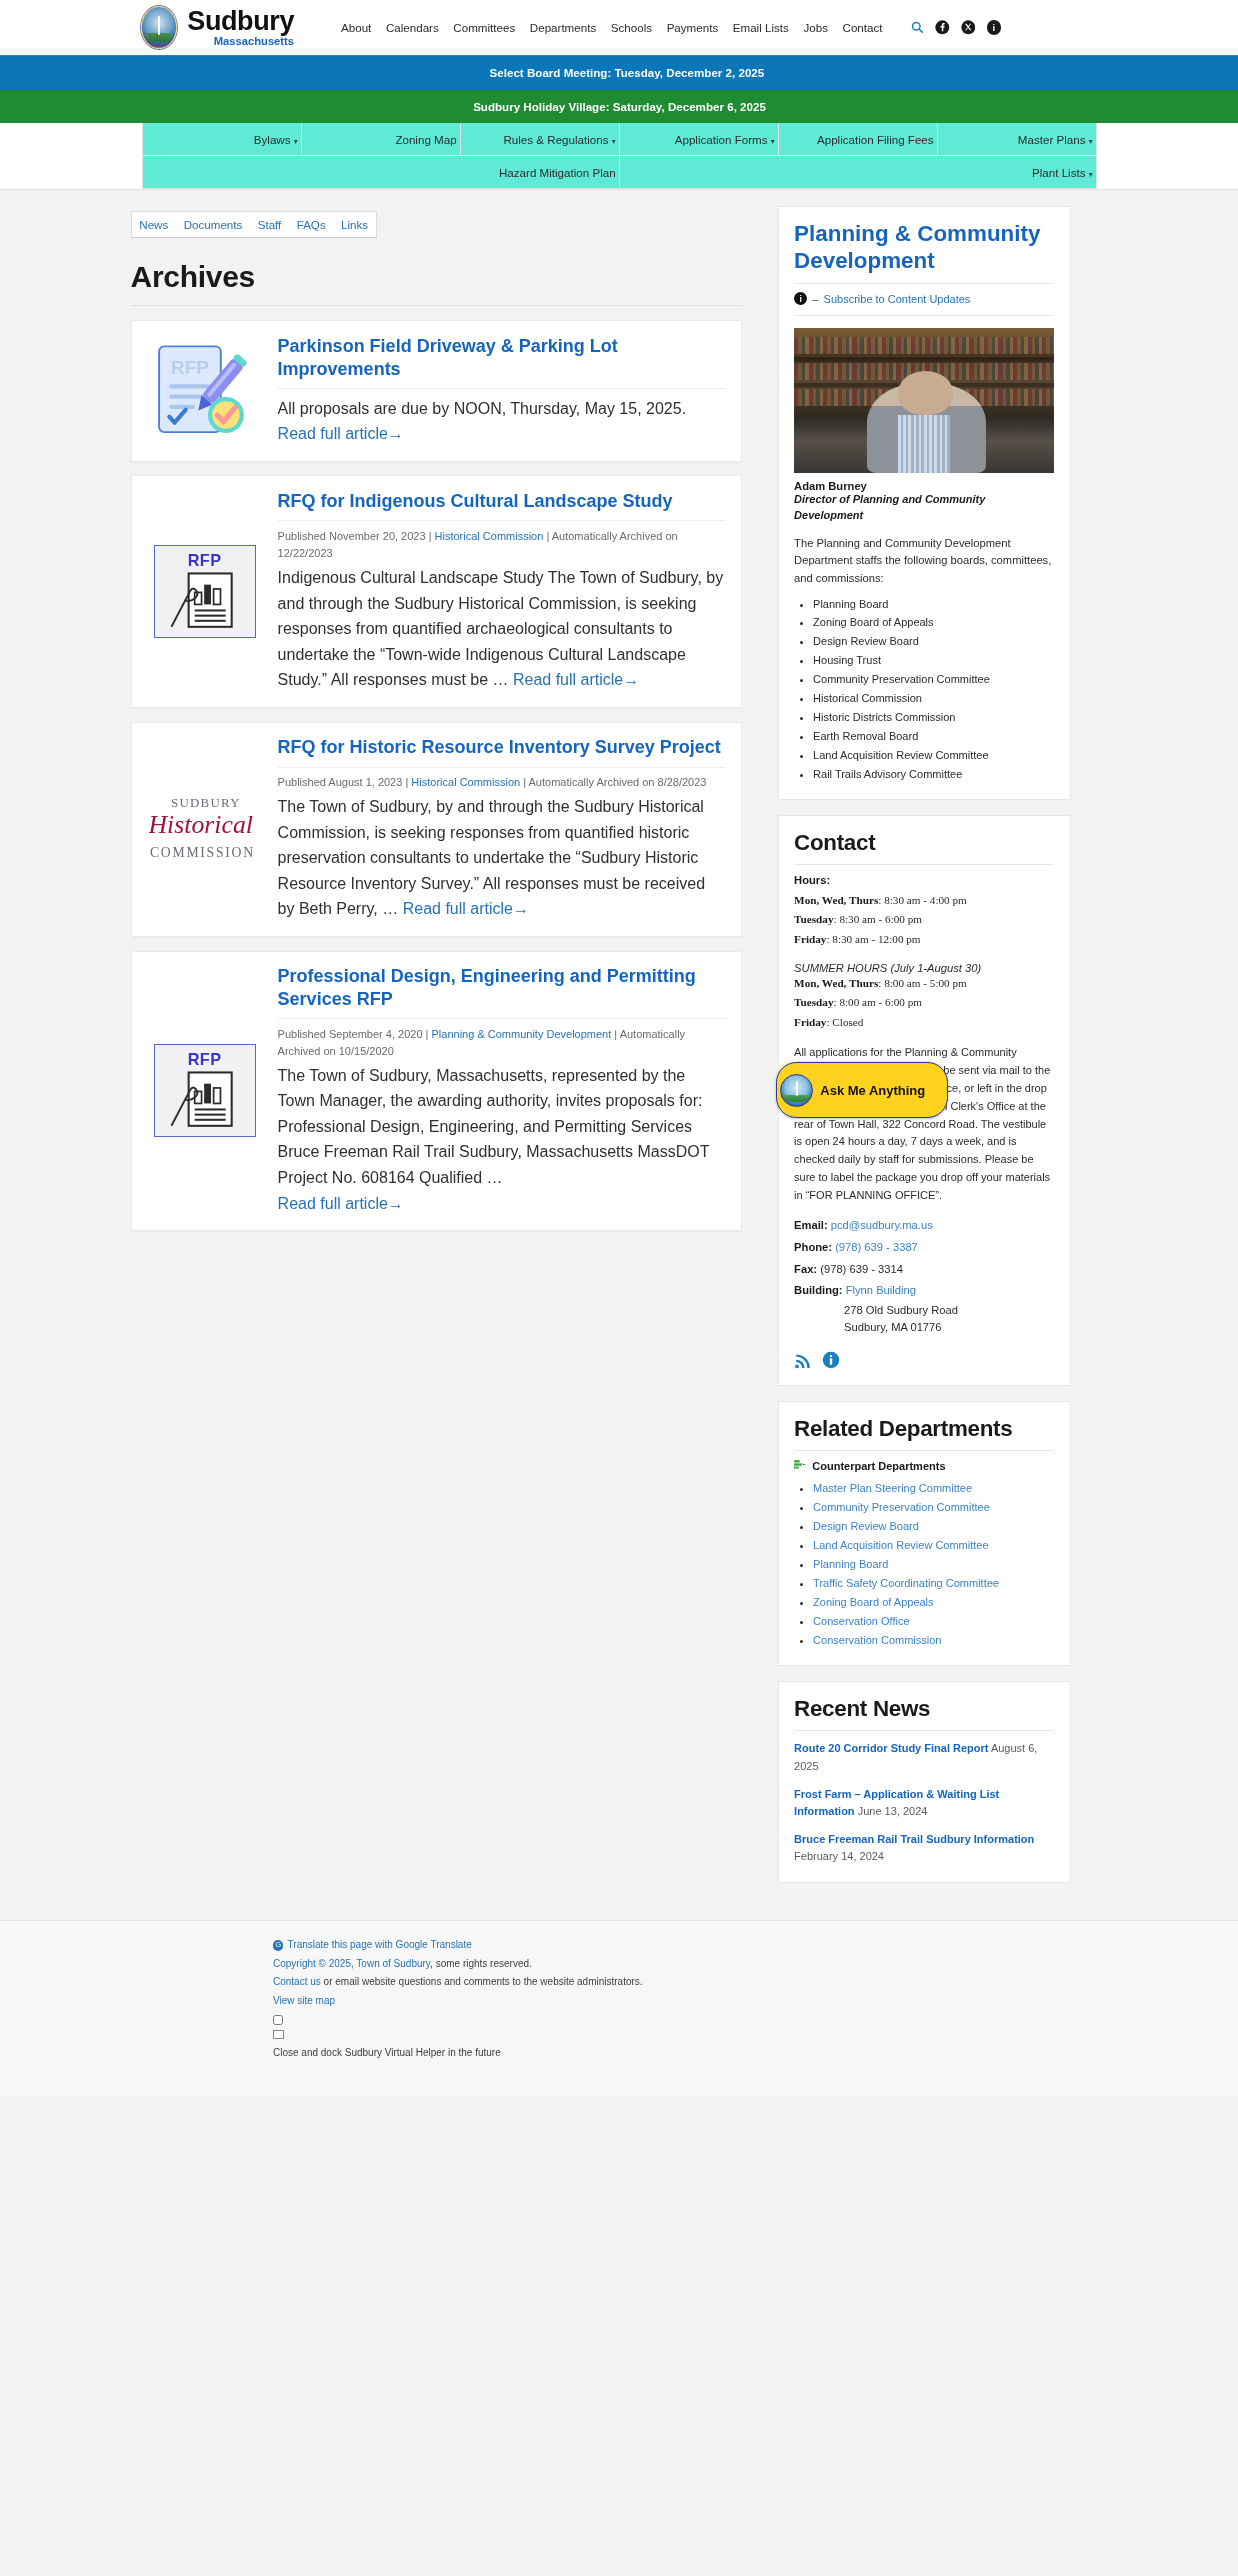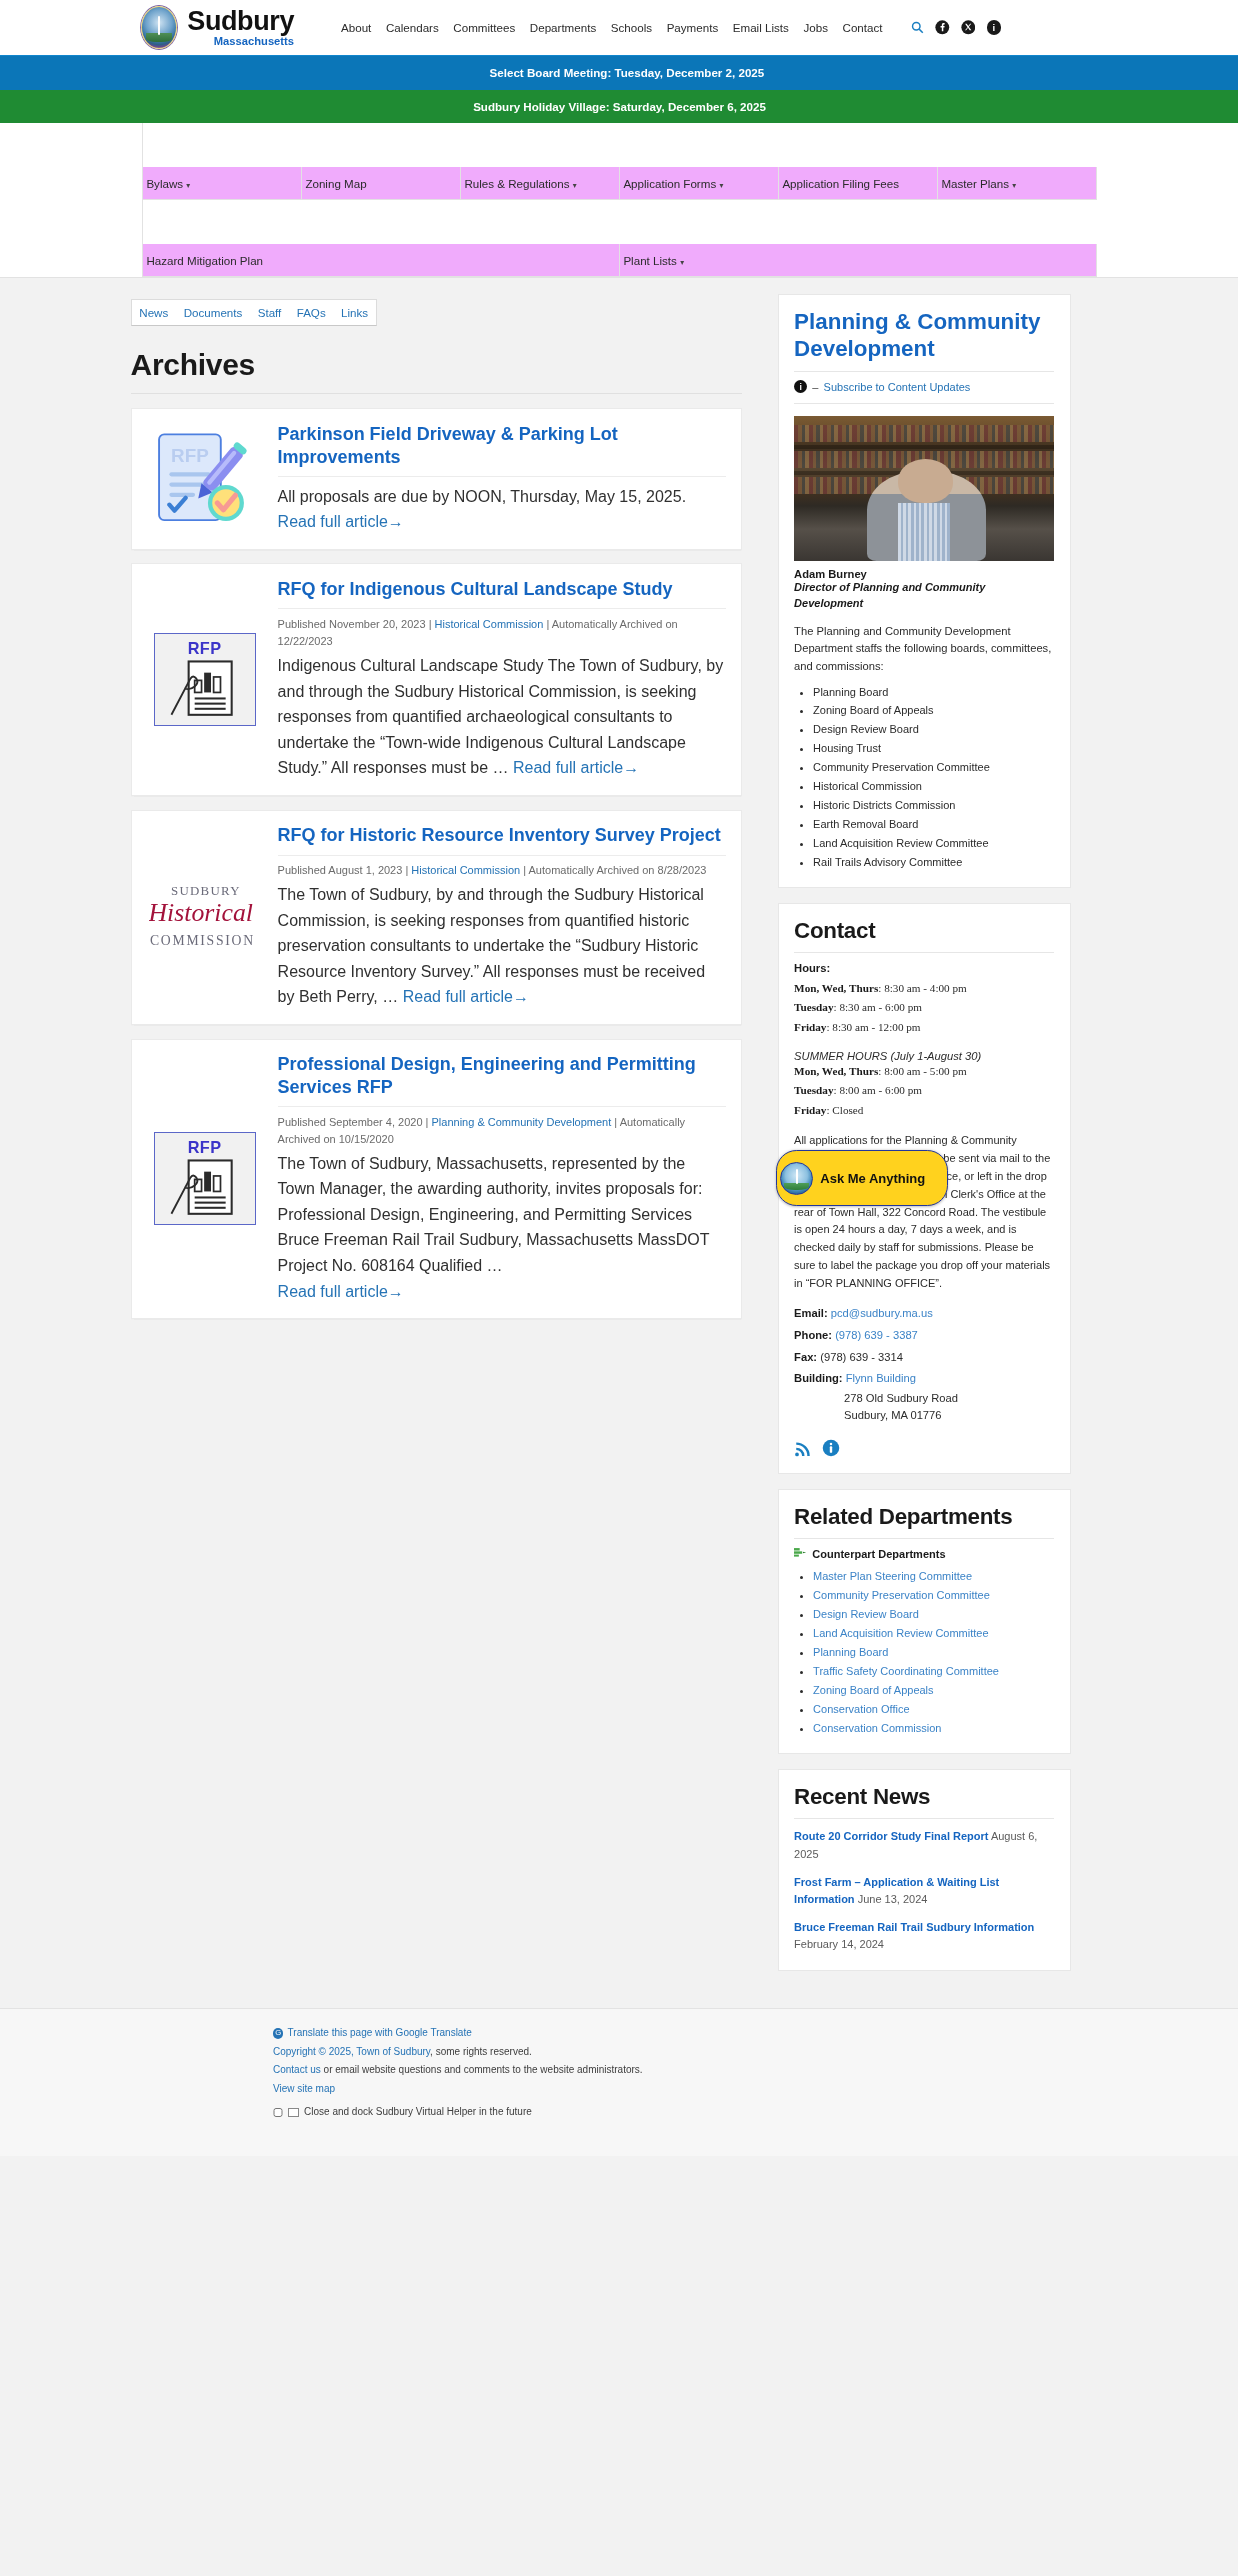--- a/index.html
+++ b/index.html
@@ -69,23 +69,23 @@
   .alert.blue2 { background:#0b76b8; border-top:0.9px solid #1186cd;padding-left:20px; }
   .alert.green { background:#1f8b33; }
 
   
   .subnavwrap { background:#fff; border-bottom:0.9px solid #e2e2e2; }
   .subnav {
     width:955px; margin:0 auto; display:flex; flex-wrap:wrap;
     border-left:0.9px solid #e2e2e2;
   }
   .subnav .cell {
-    flex:1 1 0; text-align:left; font-size:11.6px; color:#2b2b2b;
+    flex:1 1 0; text-align:right; font-size:11.6px; color:#2b2b2b;
     padding:9.5px 3.4px; border-right:0.9px solid #e2e2e2; border-bottom:0.9px solid #e2e2e2;
-    background:#f0abfc; white-space:nowrap;margin-top:44px;
+    background:#5eead4; white-space:nowrap;
   }
   .subnav .row2 { display:flex; width:100%; }
   .subnav .row2 .cell { flex:1 1 0; }
   .caret { font-size:7.7px; color:#444; }
 
   
   .page { width:1007px; margin:0 auto; display:flex; gap:20.6px; padding:15.5px 0 0 0;}
   .leftcol { width:641px; }
   .rightcol { width:293px; }
 
@@ -207,21 +207,21 @@
   .askbtn span { font-size:13px; font-weight:bold; color:#111; }
 
   
   .footwrap { background:#f7f7f7; border-top:0.9px solid #e3e3e3; margin-top:22.4px; padding:15.5px 0 34px 0; }
   .foot { width:1007px; margin:0 auto; padding-left:157px; }
   .fline { font-size:10px; color:#3d3d3d; line-height:1.85; }
   .fline a { color:#2573b5; }
   .translate { display:flex; align-items:center; gap:4.3px; }
   .gicon{width:10.3px;height:10.3px;border-radius:50%;background:#2573b5;color:#fff;
         font-size:7.7px;display:flex;align-items:center;justify-content:center;}
-  .dockrow { display:flex; align-items:center; gap:5.2px; margin-top:5.2px; }
+  .dockrow { display:flex; gap:5.2px; margin-top:5.2px;flex-direction:column; }
   .dockrow input { width:9.5px; height:9.5px; margin:0; }
   .minibox{width:11.2px;height:8.6px;border:0.9px solid #888;background:#fff;display:inline-block;}
   .posrel { position:relative; }
 </style>
 </head>
 <body>
 
 <div class="topbar">
   <div class="brand">
     <div class="seal"></div>

